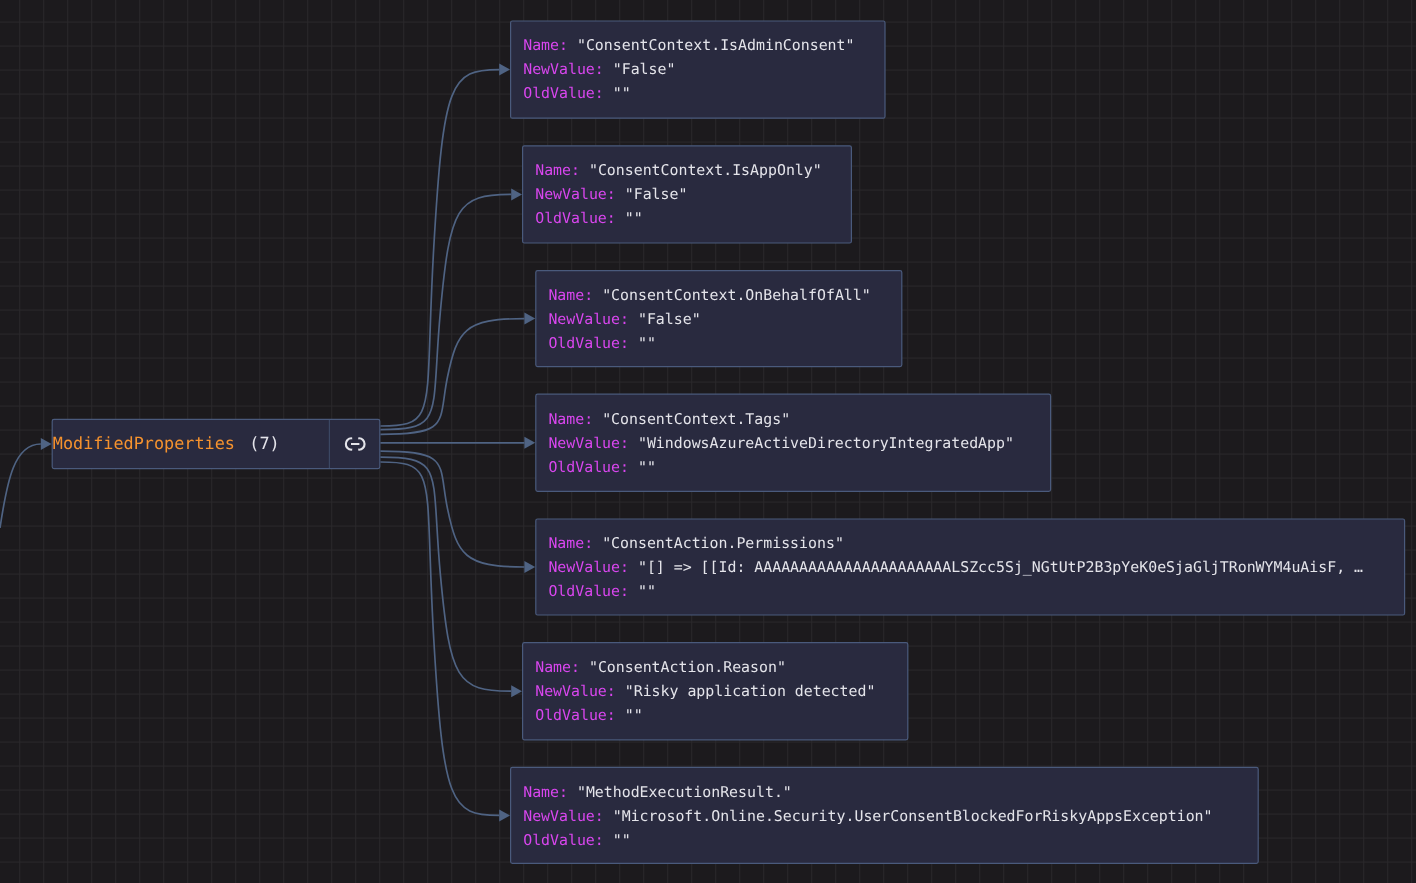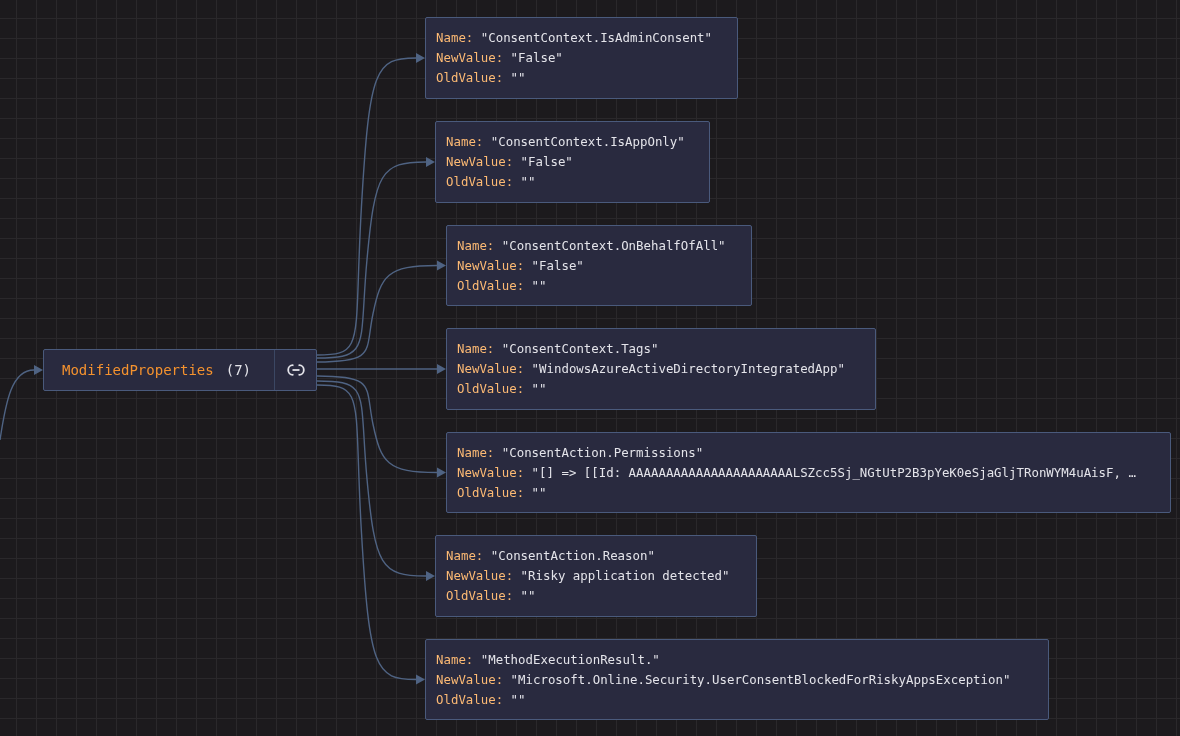--- a/index.html
+++ b/index.html
@@ -50,41 +50,40 @@
     .parent-node {
       left: 43px; top: 349px;
       width: 274px; height: 42px;
       display: flex;
       align-items: stretch;
     }
     .parent-main {
       flex: 1;
       display: flex;
       align-items: center;
-      padding-left: 18px;
       font-size: 14px;
     }
     .parent-label { color: #f5922e; }
     .parent-count { color: #e4e4ea; margin-left: 12px; }
     .parent-link {
       width: 41px;
       border-left: 1px solid #3b4763;
       display: flex;
       align-items: center;
       justify-content: center;
       cursor: pointer;
     }
     .prop-node {
       padding: 10px 10px 0 10px;
       line-height: 20px;
       white-space: nowrap;
       overflow: hidden;
     }
     .row { height: 20px; }
-    .key { color: #fdba74; }
+    .key { color: #d946ef; }
     .val { color: #e4e4ea; }
   </style>
 </head>
 <body>
 
 <div id="canvas">
 
   <svg id="edges" xmlns="http://www.w3.org/2000/svg" width="1180" height="736">
 
     <path class="edge" d="M 0 440 C 6 400, 12 370, 34 370"></path>

